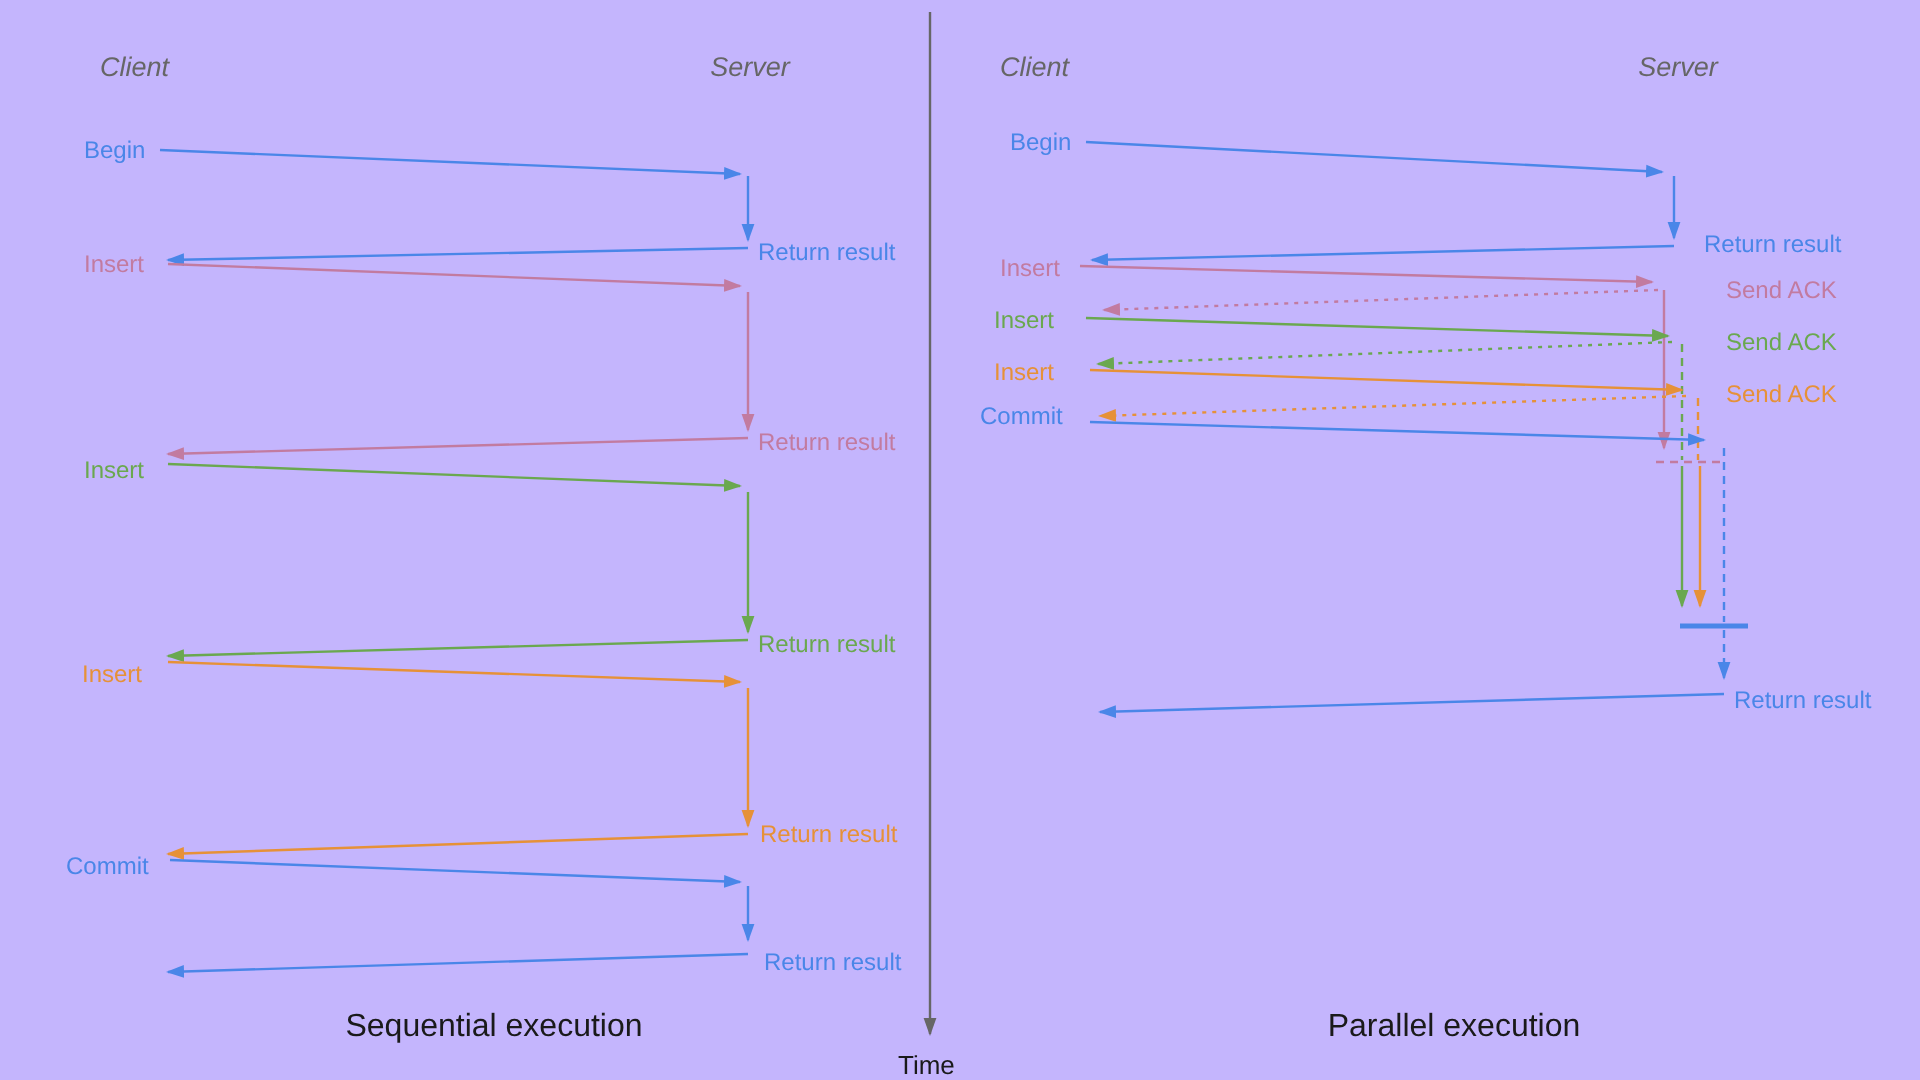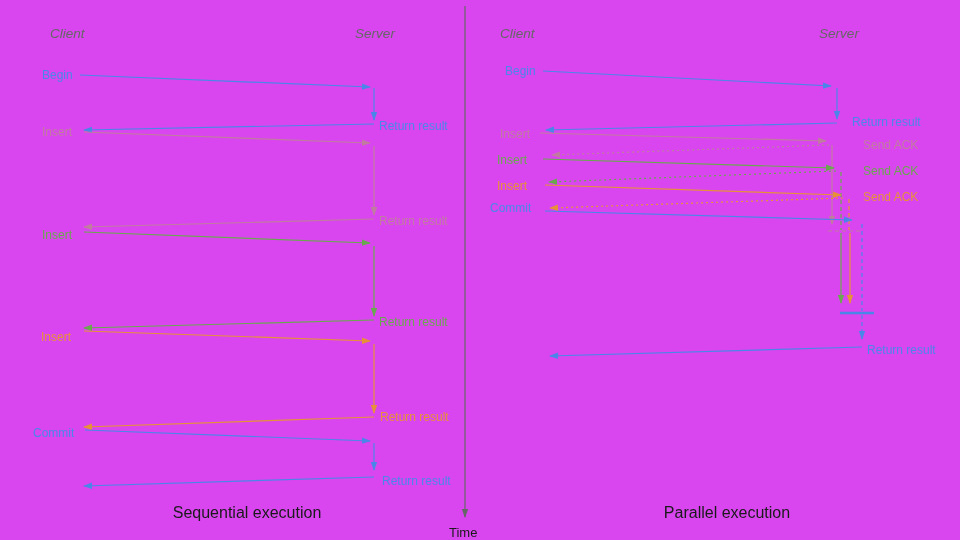--- a/index.html
+++ b/index.html
@@ -1,20 +1,20 @@
 <!DOCTYPE html>
 <html><head>
 <meta charset="utf-8">
 <style>
   html, body { margin: 0; padding: 0; background: #ffffff; }
   .stage {
     position: relative;
     width: 960px;
     height: 540px;
-    background: #d946ef;
+    background: #c4b5fd;
     overflow: hidden;
     font-family: "Liberation Sans", sans-serif;
   }
   svg { display: block; }
   text {
     font-family: "Liberation Sans", sans-serif;
     font-size: 12px;
   }
   .hdr { font-size: 13.5px; font-style: italic; }
   .ttl { font-size: 16px; }

